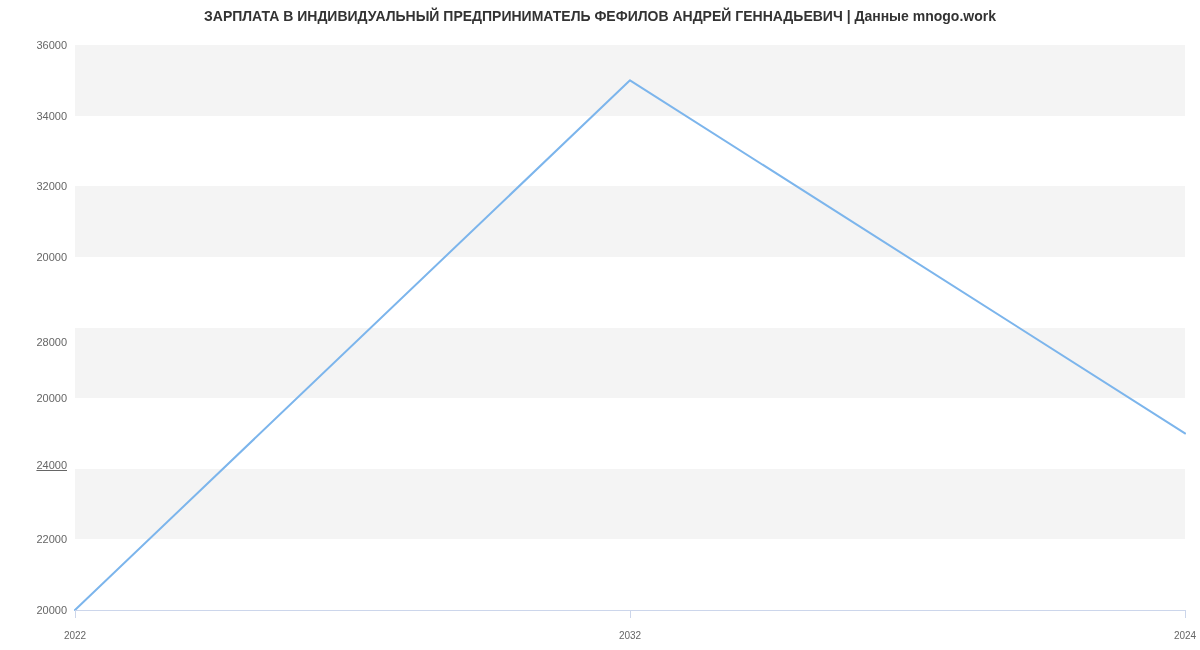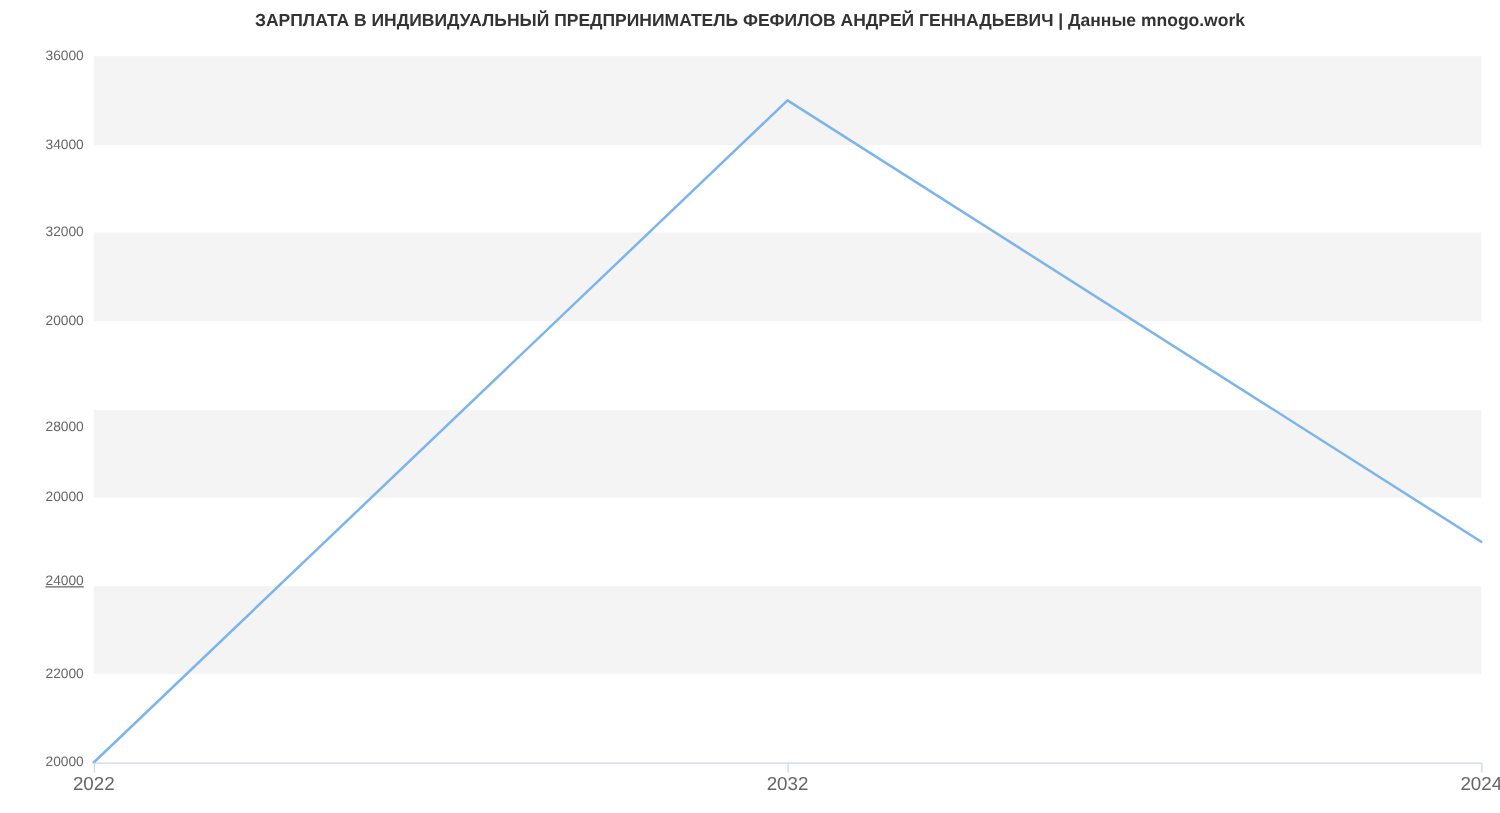--- a/index.html
+++ b/index.html
@@ -41,23 +41,23 @@
     right: 100%;
     margin-right: 8px;
     transform: translateY(-50%);
     font-size: 11px;
     color: #666666;
     white-space: nowrap;
   }
   .x-tick-label {
     position: absolute;
     top: 100%;
-    margin-top: 9px;
+    margin-top: 20px;
     transform: translateX(-50%);
-    font-size: 15px;
+    font-size: 10px;
     color: #666666;
     white-space: nowrap;
   }
   .axis-line {
     position: absolute;
     background: #ccd6eb;
   }
   svg.series {
     position: absolute;
     left: 0;

